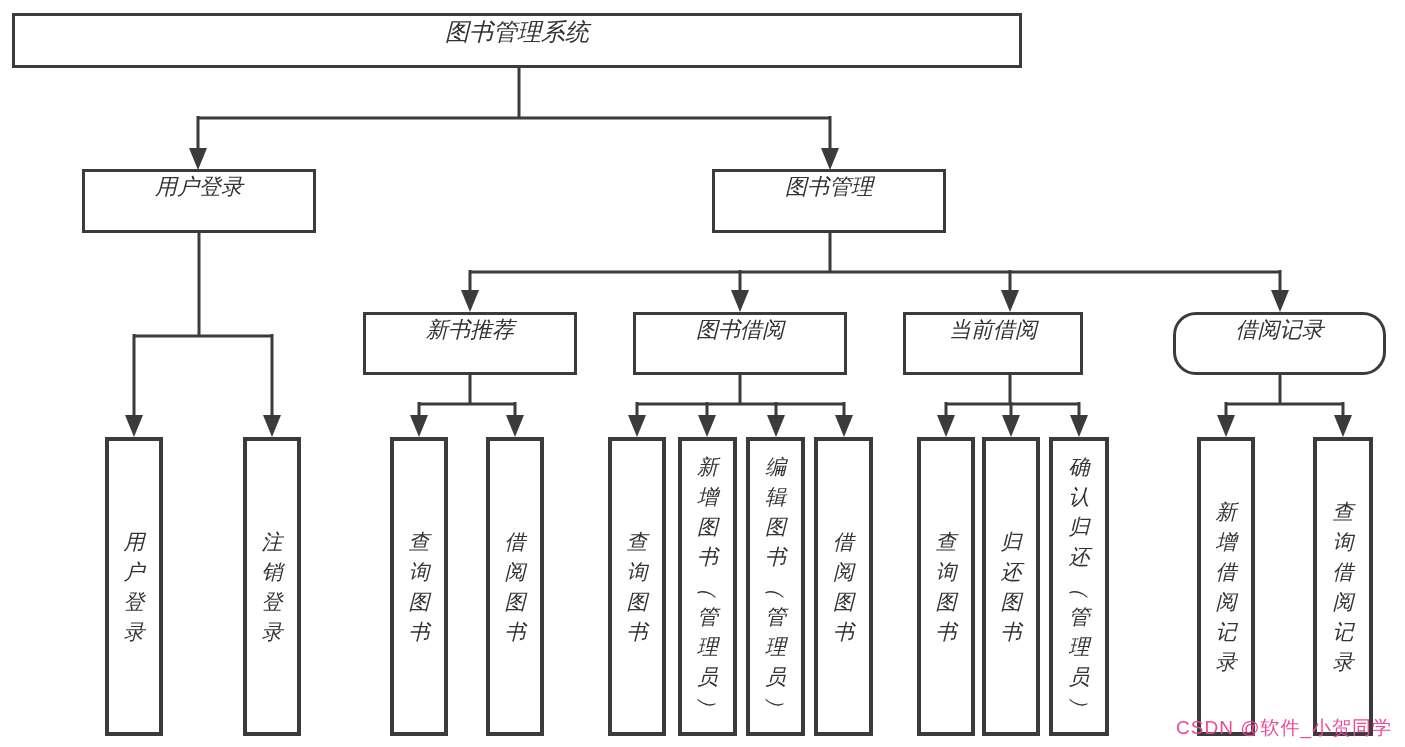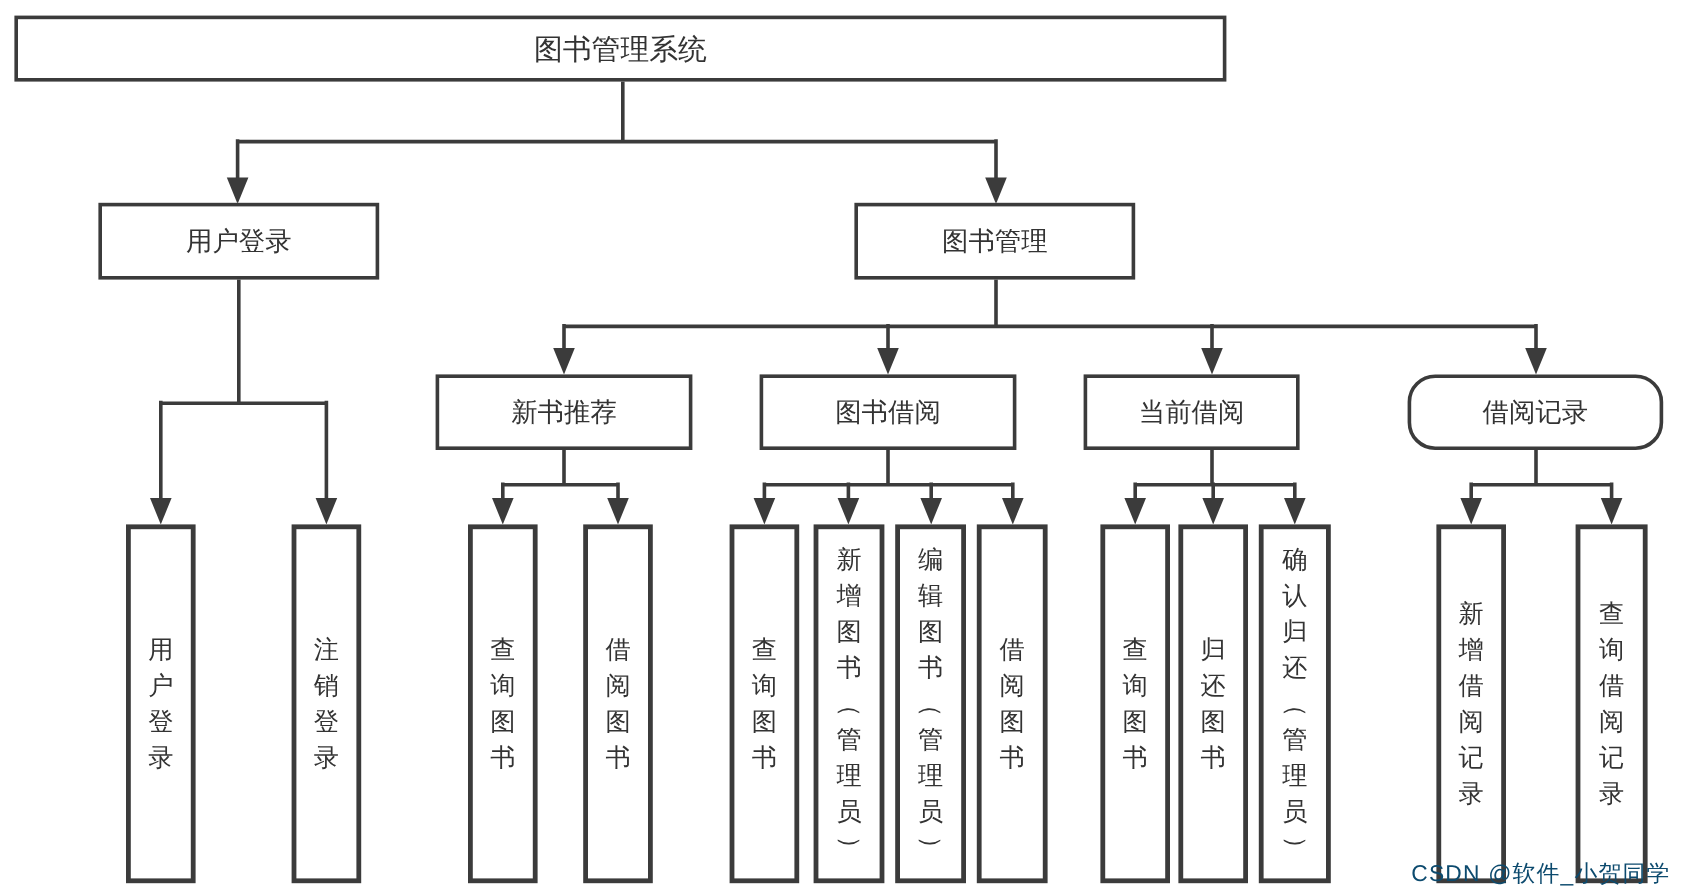--- a/index.html
+++ b/index.html
@@ -24,23 +24,24 @@
     position: absolute;
     left: 0; top: 0;
     pointer-events: none;
   }
   .node {
     position: absolute;
     box-sizing: border-box;
     border: 3px solid #3b3b3b;
     background: #ffffff;
     display: flex;
-    align-items: center;
+    align-items: flex-start;
     justify-content: center;
     text-align: center;
+    font-style: italic;
   }
   .node.root-box { font-size: 24px; }
   .node.mid-box  { font-size: 22px; }
   .node.leaf {
     border-width: 4px;
     font-size: 21px;
   }
   .vtext {
     display: flex;
     flex-direction: column;
@@ -57,21 +58,21 @@
   }
   .vtext span.rot {
     transform: rotate(90deg);
   }
   .watermark {
     position: absolute;
     right: 13px;
     bottom: 6px;
     font-size: 19px;
     letter-spacing: 1px;
-    color: #0c4a6e;
+    color: #ec4899;
     z-index: 5;
     white-space: nowrap;
   }
 </style>
 </head>
 <body>
 
 <div class="stage">
 
   <svg class="connectors" width="1405" height="747" viewBox="0 0 1405 747">

